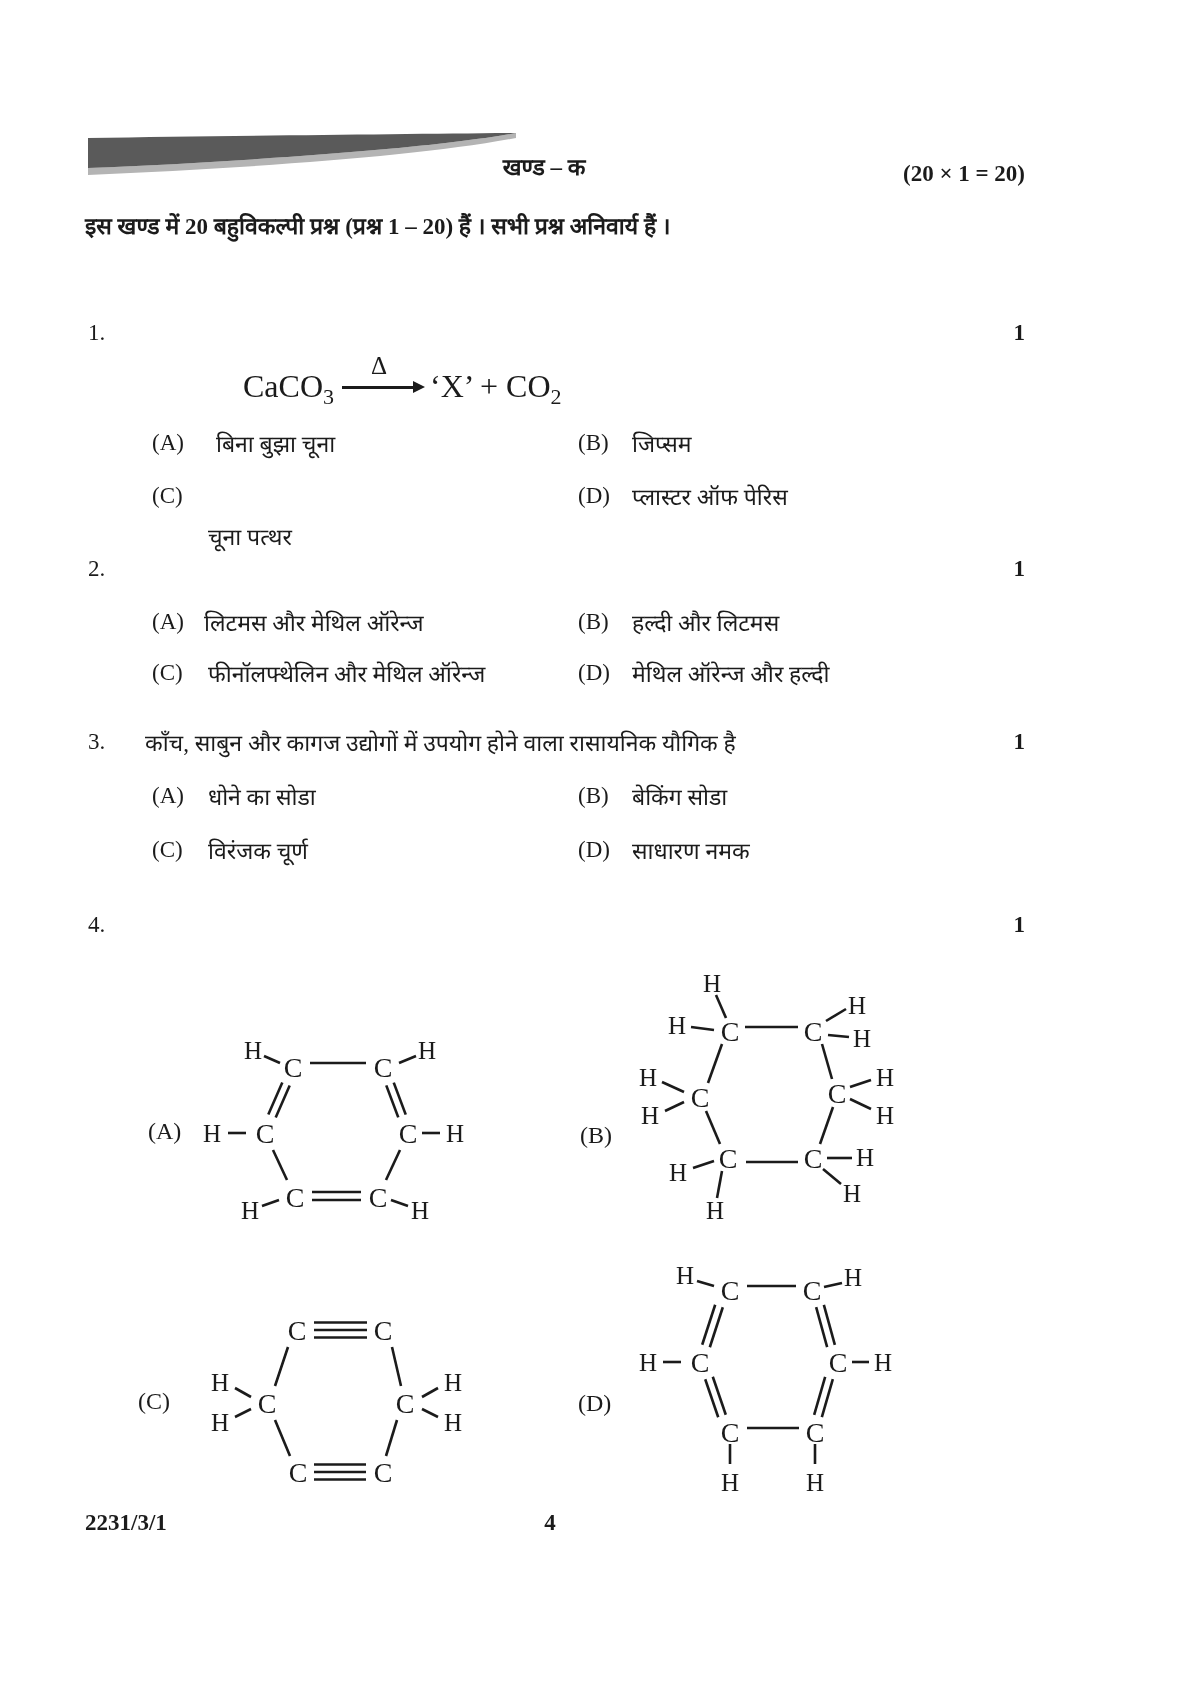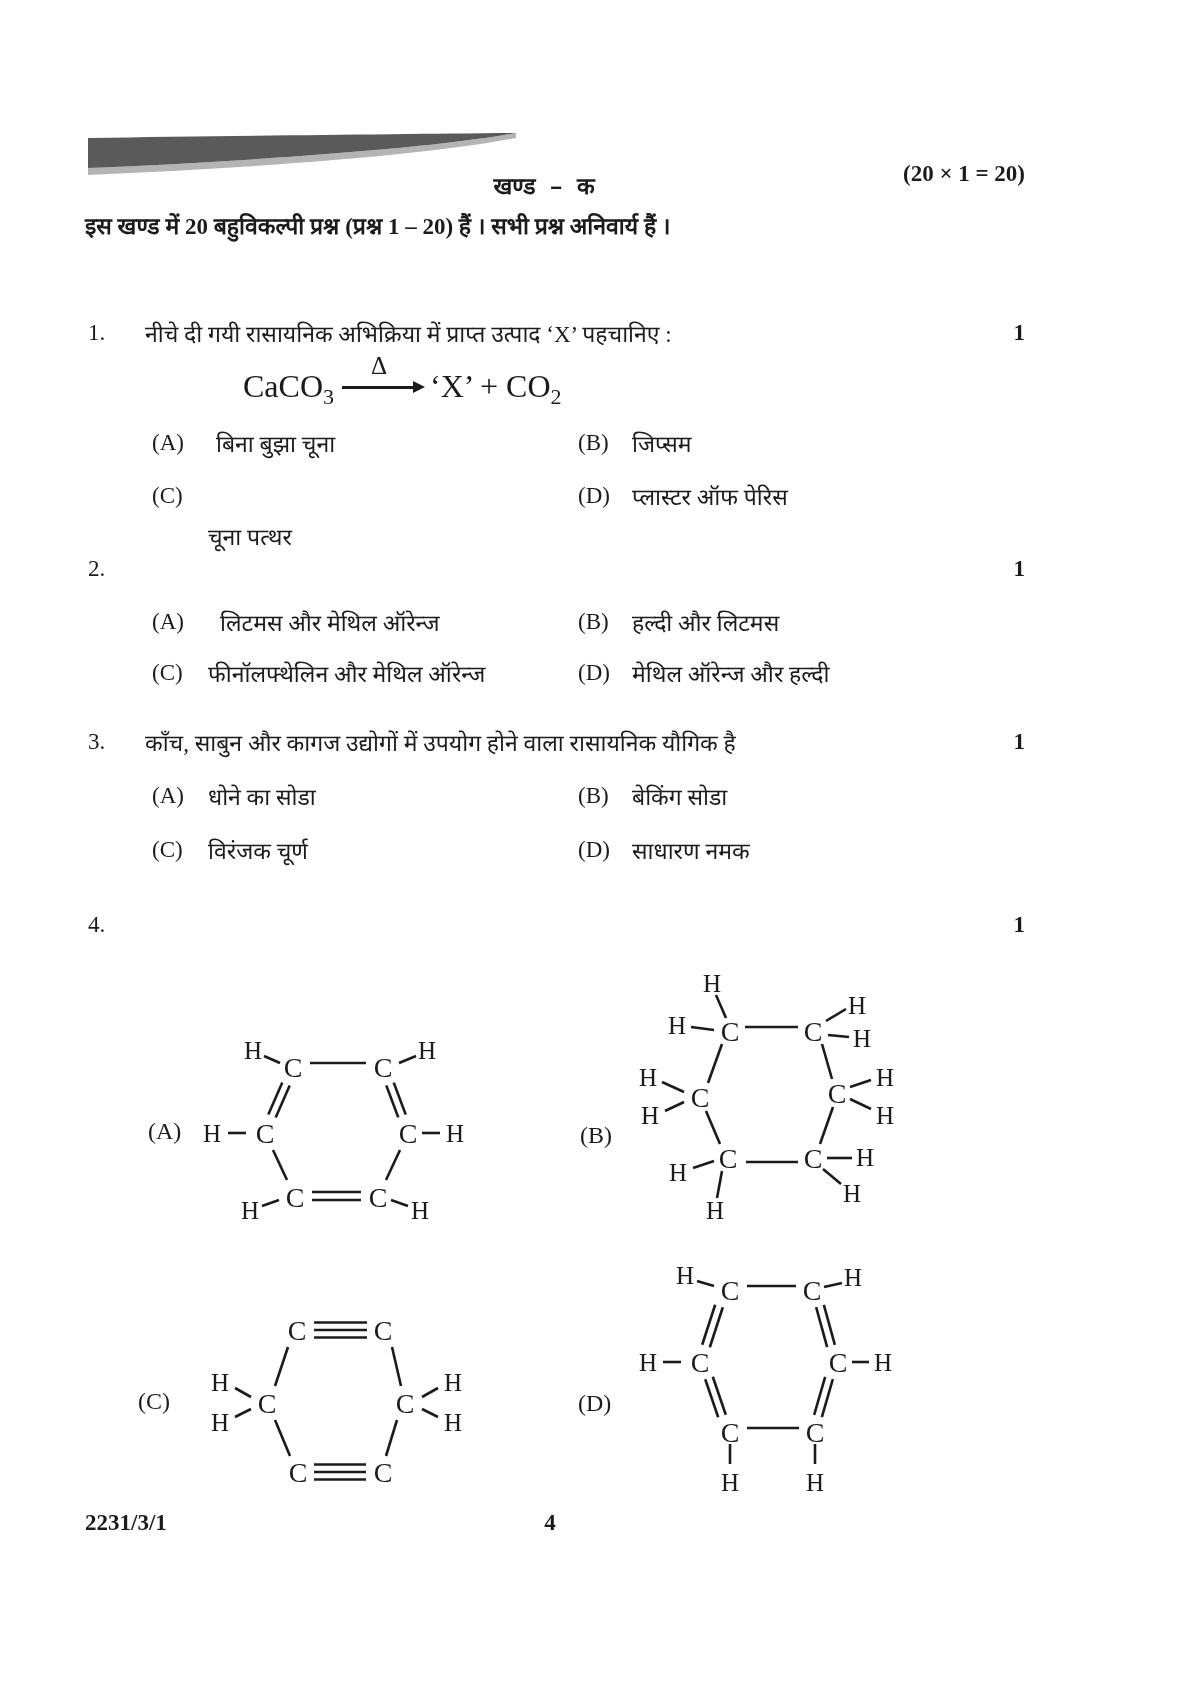--- a/index.html
+++ b/index.html
@@ -27,47 +27,46 @@
 </head>
 <body>
 
 <div class="page">
 
   <svg class="abs" style="left:82px;top:125px;" width="440" height="55" viewBox="0 0 440 55">
     <path d="M6,43 C180,36 360,22 434,8 L434,13 C340,31 170,43 6,50 Z" fill="#b4b4b4"></path>
     <path d="M6,13 C150,11 320,9 434,8 C360,22 180,36 6,43 Z" fill="#5a5a5a"></path>
   </svg>
 
-  <div class="abs hindi bold" style="left:419px;top:174px;width:250px;text-align:center;font-family:Liberation Mono, monospace;">खण्ड – क</div>
+  <div class="abs hindi bold" style="left:419px;top:153px;width:250px;text-align:center;">खण्ड – क</div>
   <div class="abs latin bold" style="left:850px;top:161px;width:175px;text-align:right;font-size:23px;">(20 × 1 = 20)</div>
 
   <div class="abs hindi bold" style="left:85px;top:212px;width:720px;">इस खण्ड में 20 बहुविकल्पी प्रश्न (प्रश्न 1 – 20) हैं । सभी प्रश्न अनिवार्य हैं ।</div>
 
   <div class="abs latin qnum" style="left:88px;top:320px;">1.</div>
-  <div class="abs hindi" style="left:145px;top:320px;width:840px;">नीचे दी गयी रासायनिक अभिक्रिया में प्राप्त उत्पाद ‘X’ पहचानिए :</div>
   <div class="abs latin marks" style="left:995px;top:320px;">1</div>
 
   <div class="abs latin eq" style="left:215px;top:368px;">
     <span>CaCO</span><sub>3</sub><span class="rx-arrow"><span class="rx-delta">Δ</span></span><span>‘X’ + CO</span><sub>2</sub>
   </div>
 
   <div class="abs latin optlabel" style="left:152px;top:430px;">(A)</div>
   <div class="abs hindi" style="left:192px;top:430px;margin-left:24px;">बिना बुझा चूना</div>
   <div class="abs latin optlabel" style="left:578px;top:430px;">(B)</div>
   <div class="abs hindi" style="left:632px;top:430px;">जिप्सम</div>
   <div class="abs latin optlabel" style="left:152px;top:483px;">(C)</div>
   <div class="abs hindi" style="left:208px;top:483px;margin-top:40px;">चूना पत्थर</div>
   <div class="abs latin optlabel" style="left:578px;top:483px;">(D)</div>
   <div class="abs hindi" style="left:632px;top:483px;">प्लास्टर ऑफ पेरिस</div>
 
   <div class="abs latin qnum" style="left:88px;top:556px;">2.</div>
   <div class="abs latin marks" style="left:995px;top:556px;">1</div>
 
   <div class="abs latin optlabel" style="left:152px;top:609px;">(A)</div>
-  <div class="abs hindi" style="left:220px;top:609px;text-align:center;">लिटमस और मेथिल ऑरेन्ज</div>
+  <div class="abs hindi" style="left:204px;top:609px;text-align:center;">लिटमस और मेथिल ऑरेन्ज</div>
   <div class="abs latin optlabel" style="left:578px;top:609px;">(B)</div>
   <div class="abs hindi" style="left:632px;top:609px;">हल्दी और लिटमस</div>
   <div class="abs latin optlabel" style="left:152px;top:660px;">(C)</div>
   <div class="abs hindi" style="left:208px;top:660px;">फीनॉलफ्थेलिन और मेथिल ऑरेन्ज</div>
   <div class="abs latin optlabel" style="left:578px;top:660px;">(D)</div>
   <div class="abs hindi" style="left:632px;top:660px;">मेथिल ऑरेन्ज और हल्दी</div>
 
   <div class="abs latin qnum" style="left:88px;top:729px;">3.</div>
   <div class="abs hindi" style="left:145px;top:729px;width:840px;">काँच, साबुन और कागज उद्योगों में उपयोग होने वाला रासायनिक यौगिक है</div>
   <div class="abs latin marks" style="left:995px;top:729px;">1</div>

